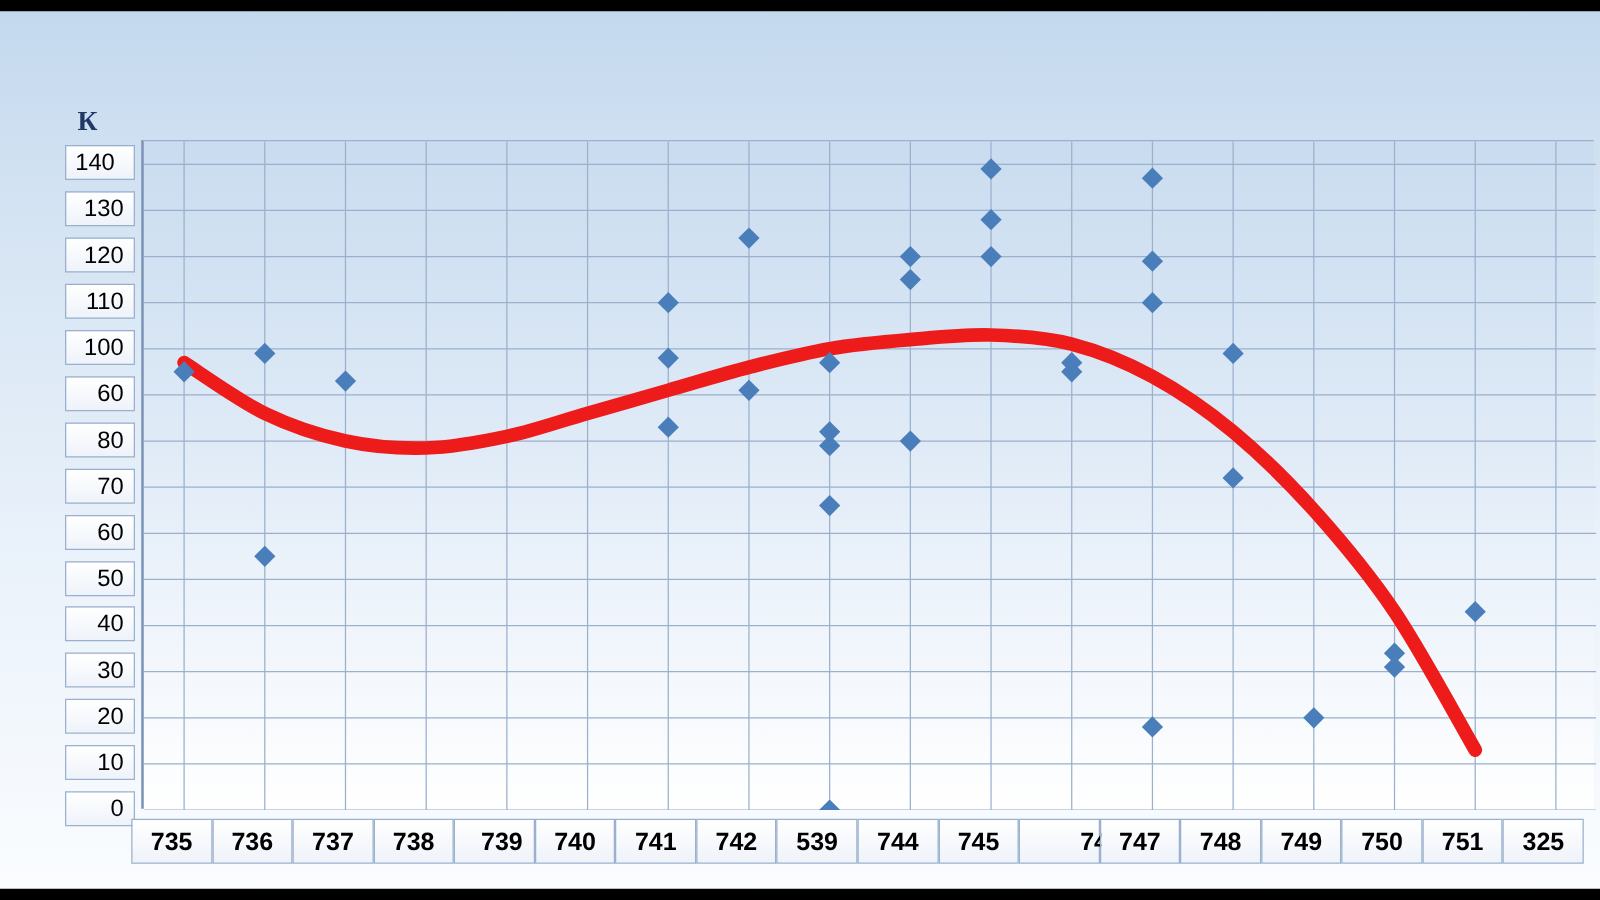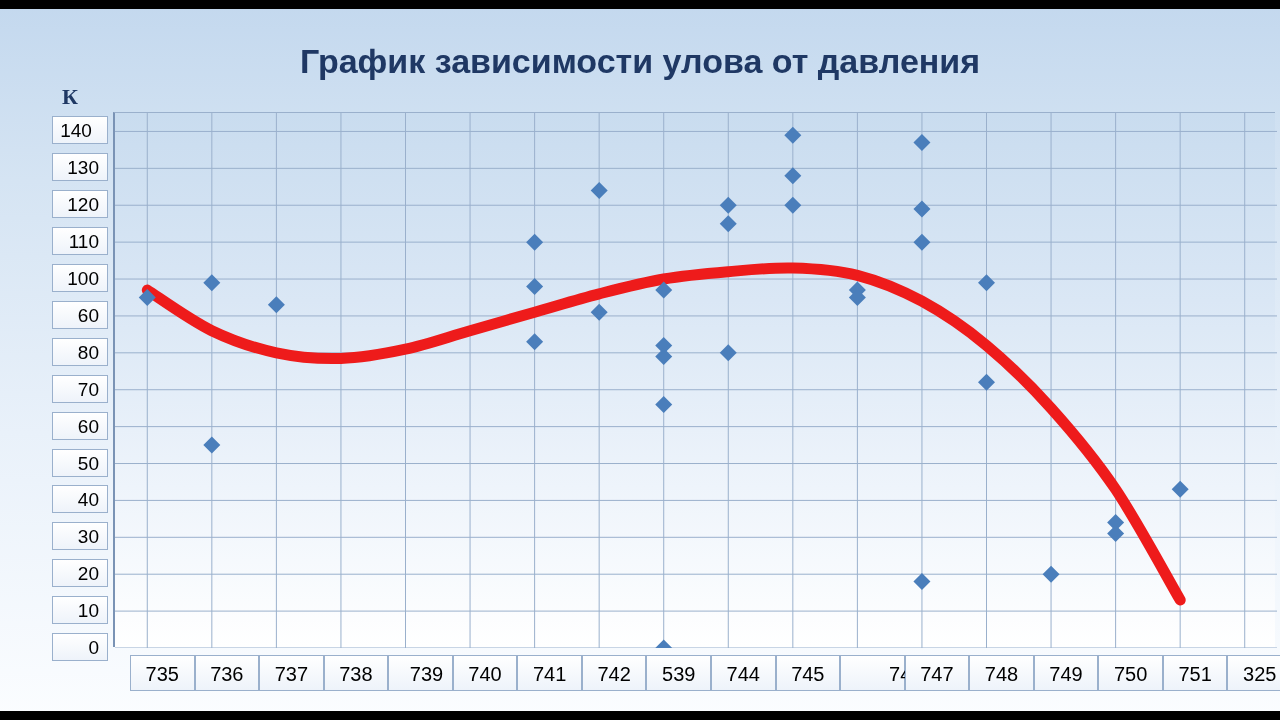--- a/index.html
+++ b/index.html
@@ -88,24 +88,25 @@
   #ylabels {
     position: absolute;
     left: 42px;
     top: 112px;
     width: 66px;
     height: 545px;
   }
   
   #xlabels {
     position: absolute;
-    left: 130px;
+    left: 105px;
     top: 655px;
     height: 36px;
     width: 1080px;
+    font-weight: bold;
   }
   .xtick {
     position: absolute;
     top: 0;
     height: 36px;
     line-height: 36px;
     text-align: center;
     font-size: 20px;
     color: #000;
     background: linear-gradient(to bottom, #ffffff 0%, #eef3fa 100%);
@@ -113,21 +114,20 @@
     box-sizing: border-box;
     font-family: "Liberation Sans", sans-serif;
   }
 </style>
 </head>
 <body>
 
 <div id="stage">
   <div class="letterbox-top"></div>
 
-  <div class="chart-title">График зависимости улова от давления</div>
 
   <div class="axis-letter">К</div>
 
   <div id="plot">
     <svg width="1162" height="535" viewBox="0 0 1162 535">
       <g id="gridlines">
           <line x1="32.27777777777778" x2="32.27777777777778" y1="0" y2="535" stroke="#9ab0cc" stroke-width="1"></line>
           <line x1="96.83333333333333" x2="96.83333333333333" y1="0" y2="535" stroke="#9ab0cc" stroke-width="1"></line>
           <line x1="161.38888888888889" x2="161.38888888888889" y1="0" y2="535" stroke="#9ab0cc" stroke-width="1"></line>
           <line x1="225.94444444444446" x2="225.94444444444446" y1="0" y2="535" stroke="#9ab0cc" stroke-width="1"></line>

